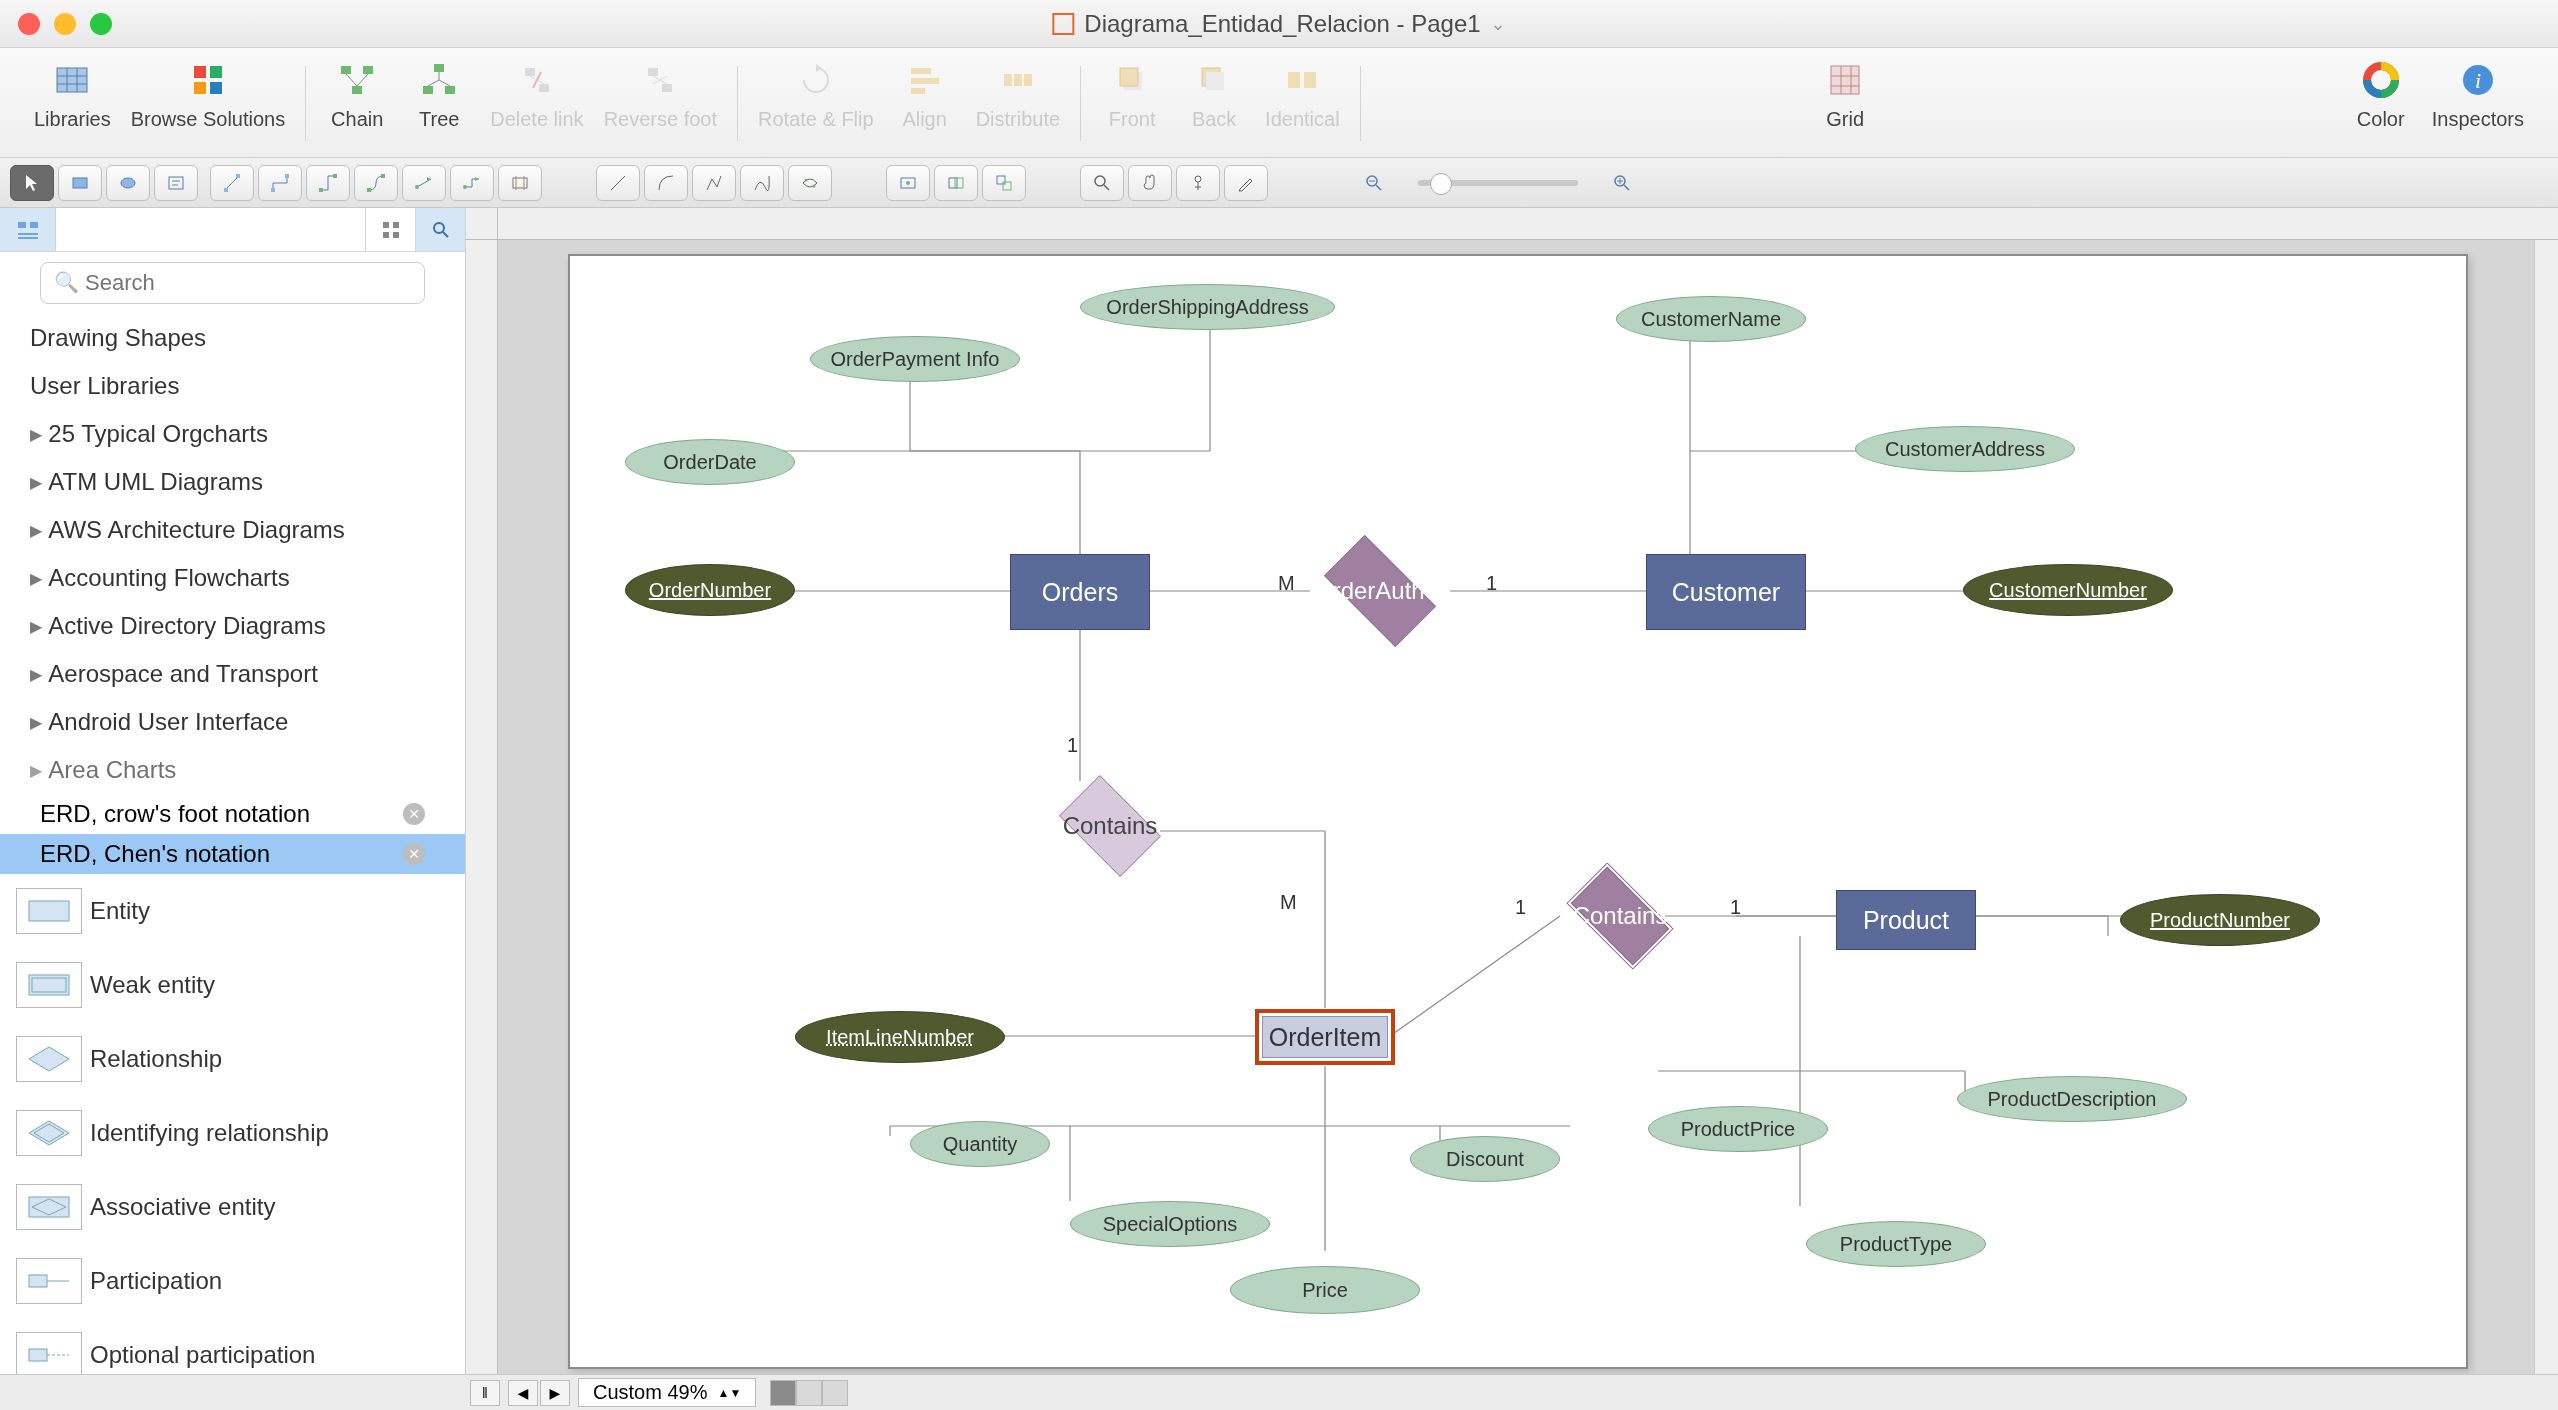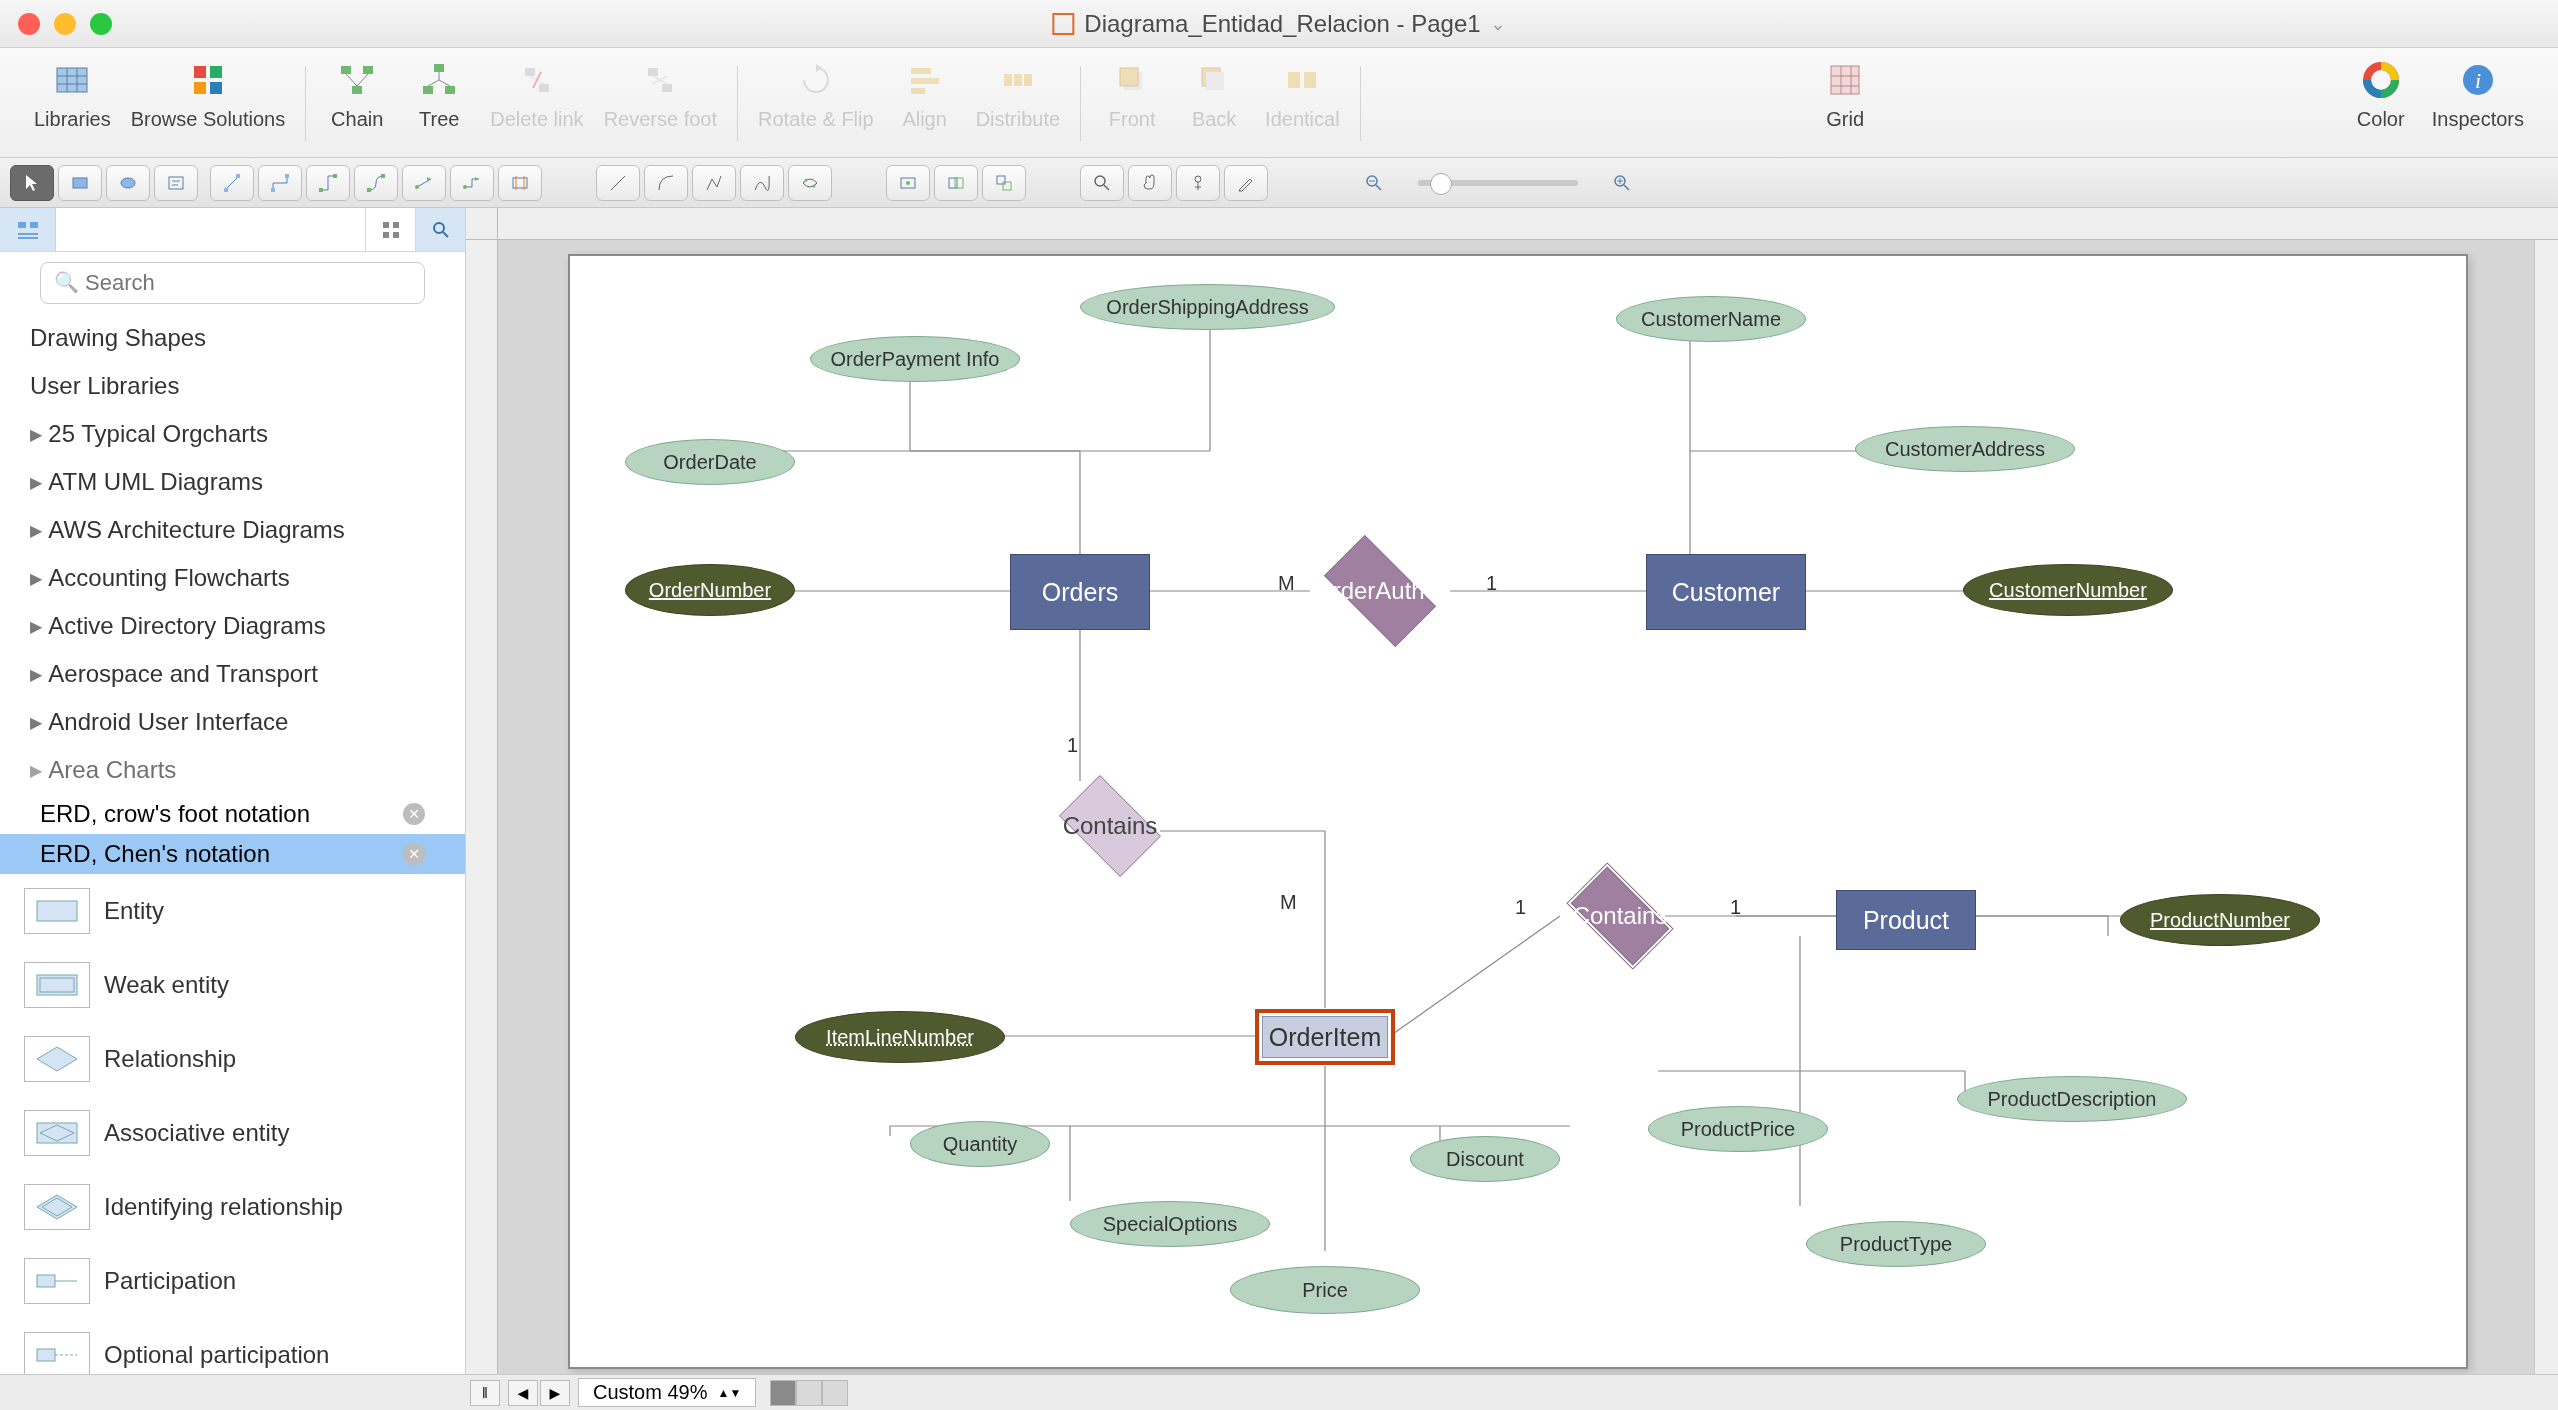--- a/index.html
+++ b/index.html
@@ -38,21 +38,21 @@
 .side-search-wrap{position:relative;}
 .side-search-wrap::before{content:"🔍";position:absolute;left:14px;top:8px;font-size:20px;opacity:.5;}
 .side-list{overflow:hidden;}
 .side-item{padding:10px 30px;font-size:24px;color:#333;display:flex;align-items:center;gap:6px;cursor:pointer;}
 .side-item .tri{font-size:16px;color:#7a7a7a;}
 .lib-tabs{}
 .lib-tab{height:40px;display:flex;align-items:center;padding:0 40px;font-size:24px;cursor:pointer;justify-content:space-between;}
 .lib-tab.sel{background:#9cc8f5;}
 .lib-tab .close{width:22px;height:22px;border-radius:50%;background:#bdbdbd;color:#fff;display:flex;align-items:center;justify-content:center;font-size:14px;}
 .shape-list{flex:1;overflow:auto;}
-.shape-row{display:flex;align-items:center;gap:14px;padding:14px 24px;cursor:pointer;}
+.shape-row{display:flex;align-items:center;gap:8px;padding:14px 16px;cursor:pointer;}
 .shape-thumb{width:66px;height:46px;border:1px solid #b9b9b9;display:flex;align-items:center;justify-content:center;background:#fff;}
 .shape-row span{font-size:24px;color:#333;}
 .canvas-wrap{flex:1;background:#d9d9d9;position:relative;display:flex;}
 .ruler-corner{position:absolute;left:0;top:0;width:32px;height:32px;background:#efefef;border-right:1px solid #bbb;border-bottom:1px solid #bbb;z-index:3;}
 .ruler-h{position:absolute;left:32px;right:0;top:0;height:32px;background:#efefef;border-bottom:1px solid #bbb;z-index:2;}
 .ruler-v{position:absolute;left:0;top:32px;bottom:0;width:32px;background:#efefef;border-right:1px solid #bbb;z-index:2;}
 .canvas-scroll{position:absolute;left:32px;top:32px;right:0;bottom:0;overflow:auto;background:#d6d6d6;}
 .page{width:1900px;height:1115px;background:#fff;border:2px solid #8a8a8a;margin:14px auto 40px 70px;position:relative;box-shadow:3px 3px 8px rgba(0,0,0,.15);}
 .ent{position:absolute;background:#5a6b9a;color:#fff;display:flex;align-items:center;justify-content:center;font-size:25px;border:1px solid #3d4a70;}
 .ent.weak{background:#c8cedf;color:#333;border:4px solid #c2410c;box-shadow:inset 0 0 0 3px #fff,inset 0 0 0 4px #8893b0;}
@@ -545,34 +545,34 @@
           <div class="shape-thumb">
             <svg width="50" height="30">
               <polygon points="25,3 45,15 25,27 5,15" fill="#d4e4f4" stroke="#7aa"></polygon>
             </svg>
           </div>
           <span>Relationship</span>
         </div>
       <div class="shape-row">
           <div class="shape-thumb">
             <svg width="50" height="30">
-              <rect x="5" y="5" width="40" height="20" fill="#d4e4f4" stroke="#7aa"></rect>
-              <polygon points="25,7 42,15 25,23 8,15" fill="none" stroke="#7aa"></polygon>
-            </svg>
-          </div>
-          <span>Associative entity</span>
+              <polygon points="25,3 45,15 25,27 5,15" fill="#d4e4f4" stroke="#7aa"></polygon>
+              <polygon points="25,6 40,15 25,24 10,15" fill="none" stroke="#7aa"></polygon>
+            </svg>
+          </div>
+          <span>Identifying relationship</span>
         </div>
       <div class="shape-row">
           <div class="shape-thumb">
             <svg width="50" height="30">
-              <polygon points="25,3 45,15 25,27 5,15" fill="#d4e4f4" stroke="#7aa"></polygon>
-              <polygon points="25,6 40,15 25,24 10,15" fill="none" stroke="#7aa"></polygon>
-            </svg>
-          </div>
-          <span>Identifying relationship</span>
+              <rect x="5" y="5" width="40" height="20" fill="#d4e4f4" stroke="#7aa"></rect>
+              <polygon points="25,7 42,15 25,23 8,15" fill="none" stroke="#7aa"></polygon>
+            </svg>
+          </div>
+          <span>Associative entity</span>
         </div>
       <div class="shape-row">
           <div class="shape-thumb">
             <svg width="50" height="30">
               <rect x="5" y="9" width="18" height="12" fill="#d4e4f4" stroke="#7aa"></rect>
               <line x1="23" y1="15" x2="45" y2="15" stroke="#7aa"></line>
             </svg>
           </div>
           <span>Participation</span>
         </div>

